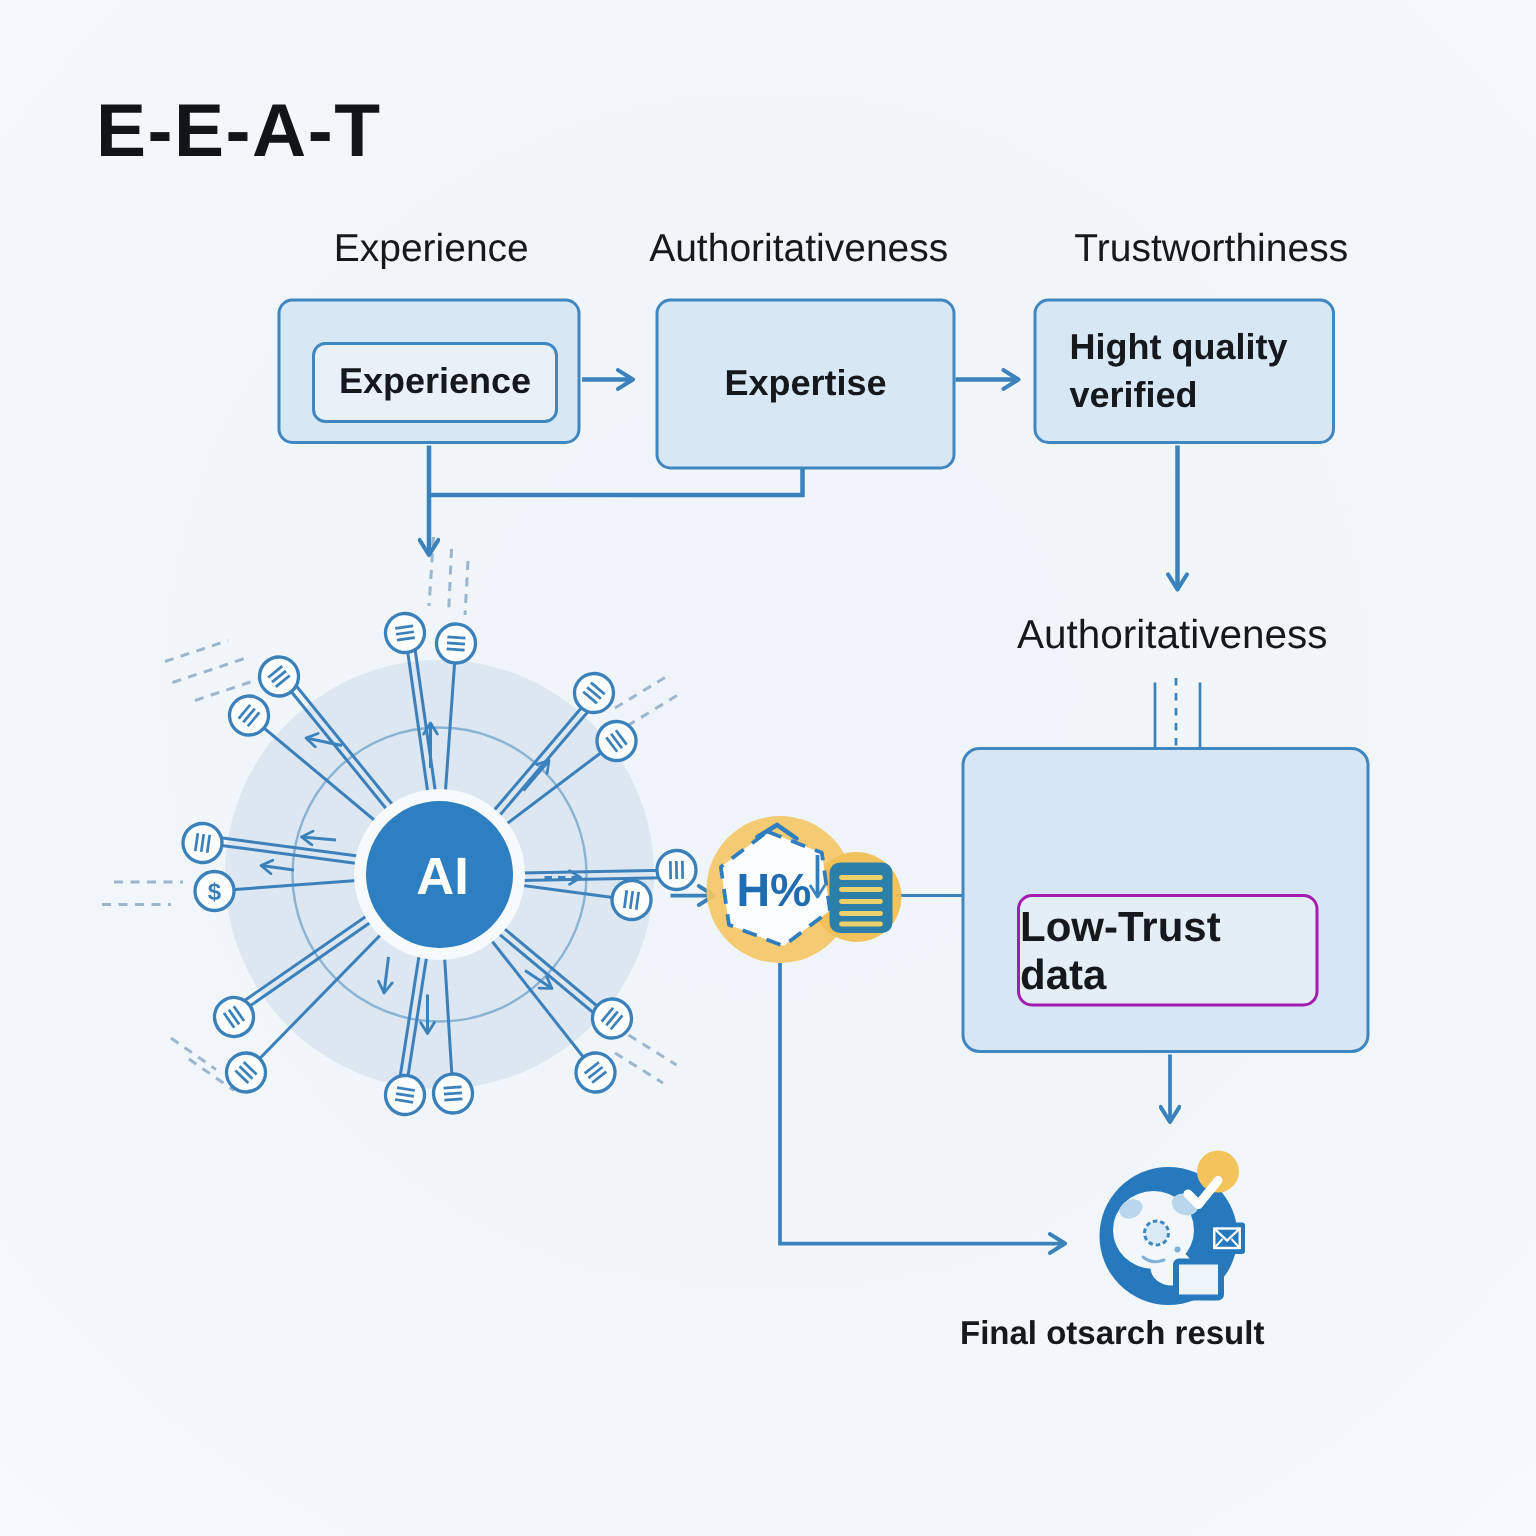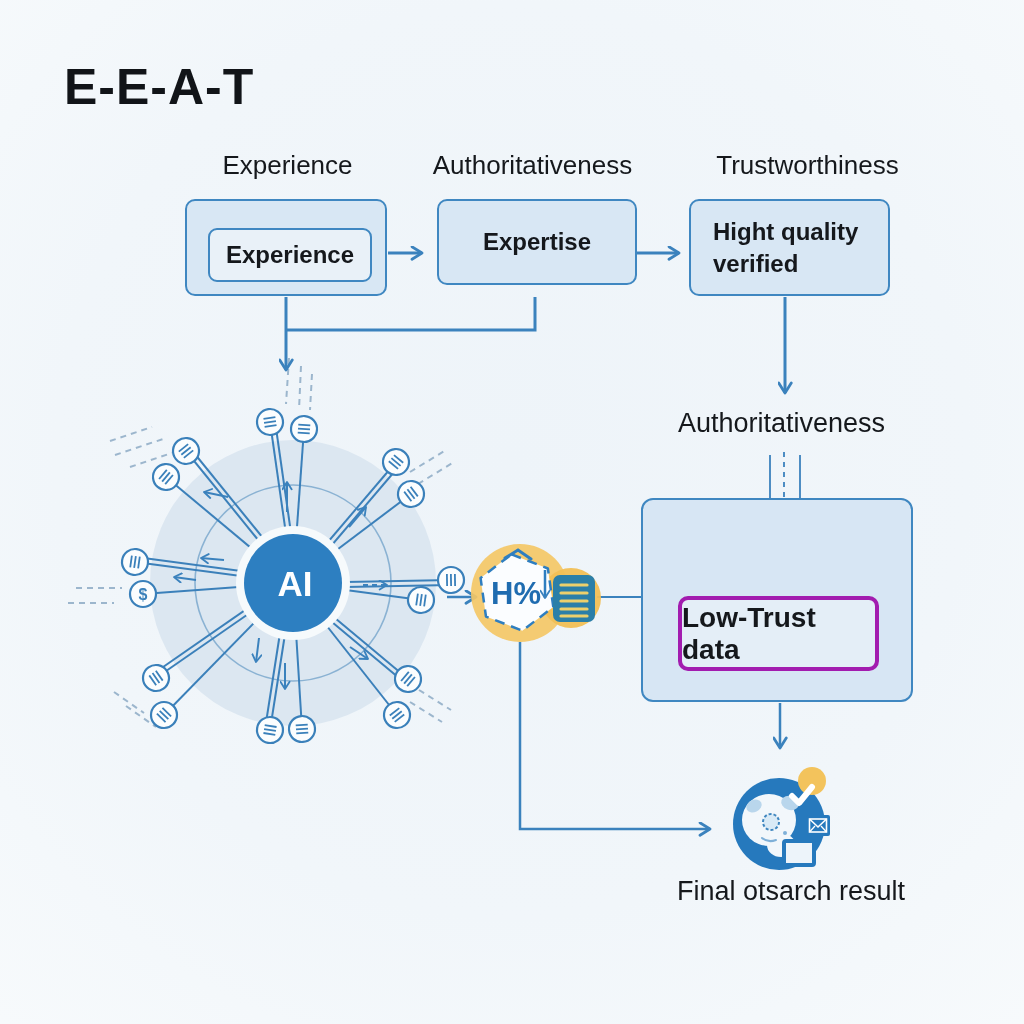--- a/index.html
+++ b/index.html
@@ -18,35 +18,35 @@
     background:#d8e7f4;border:2.5px solid #3f87c1;border-radius:10px;
     box-sizing:border-box;display:flex;align-items:center;justify-content:center;
     font-size:24px;font-weight:600;color:#15181c;
   }
   .box-exp{left:185px;top:199px;width:202px;height:97px;}
   .box-exp-inner{
     position:absolute;left:21px;top:27px;width:160px;height:50px;
     background:#e9f1f8;border:2px solid #3f87c1;border-radius:9px;
     display:flex;align-items:center;justify-content:center;font-size:24px;font-weight:600;
   }
-  .box-expertise{left:437px;top:199px;width:200px;height:86px;}
+  .box-expertise{left:437px;top:199px;width:200px;height:114px;}
   .box-quality{left:689px;top:199px;width:201px;height:97px;justify-content:flex-start;
     padding-left:22px;line-height:1.3;}
   .box-quality .wrap{width:150px;}
   .mid-label{left:664px;top:408px;width:235px;font-size:27px;font-weight:500;text-align:center;}
   .big-box{
     left:641px;top:498px;width:272px;height:204px;background:#d7e6f4;
     border:2.5px solid #3f87c1;border-radius:12px;box-sizing:border-box;
   }
   .low-trust-box{
     position:absolute;left:35px;top:96px;width:201px;height:75px;
-    background:#e4eef7;border:4px solid #a21caf;border-radius:10px;box-sizing:border-box;
+    background:#e4eef7;border:2px solid #a21caf;border-radius:10px;box-sizing:border-box;
     display:flex;align-items:center;justify-content:center;font-size:28px;font-weight:600;
   }
-  .final-caption{left:640px;top:876px;width:265px;font-size:27px;font-weight:400;text-align:right;}
+  .final-caption{left:640px;top:876px;width:265px;font-size:22px;font-weight:700;text-align:left;}
   svg{position:absolute;left:0;top:0;}
 </style>
 </head>
 <body>
 
 <div id="canvas">
 
   <svg width="1024" height="1024" viewBox="0 0 1024 1024">
     <defs>
       <marker id="vee" viewBox="0 0 12 12" refX="10" refY="6" markerWidth="15" markerHeight="15" markerUnits="userSpaceOnUse" orient="auto">

